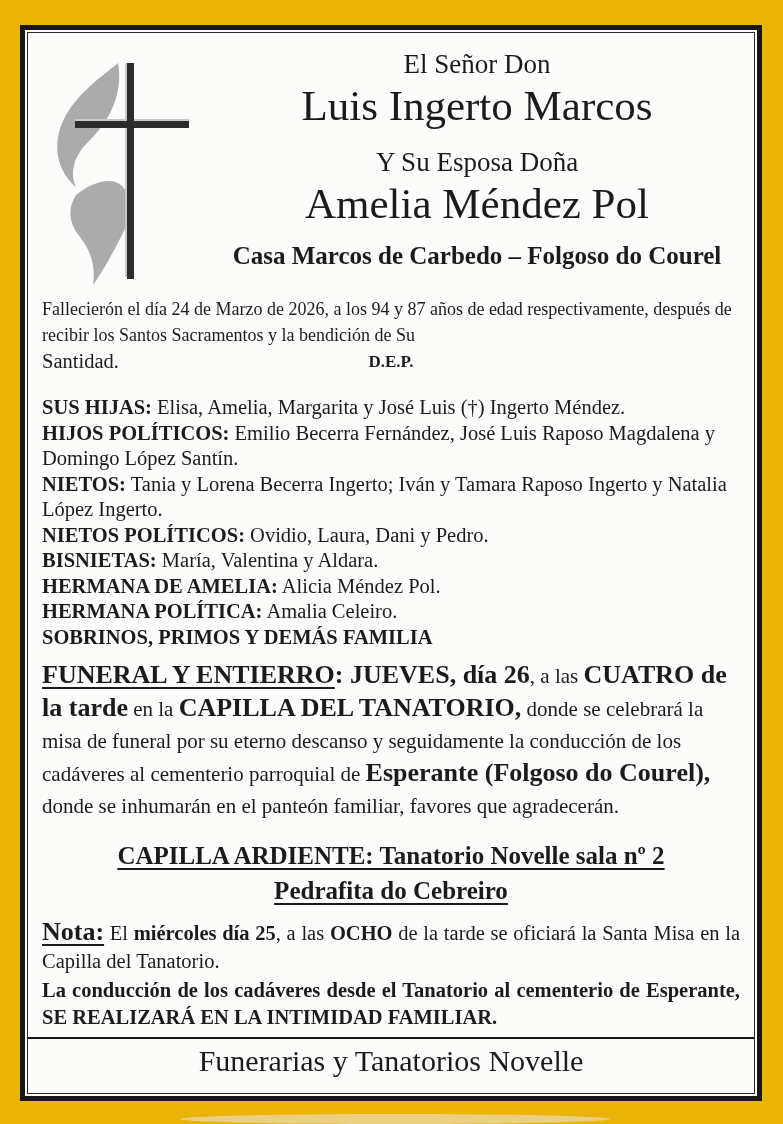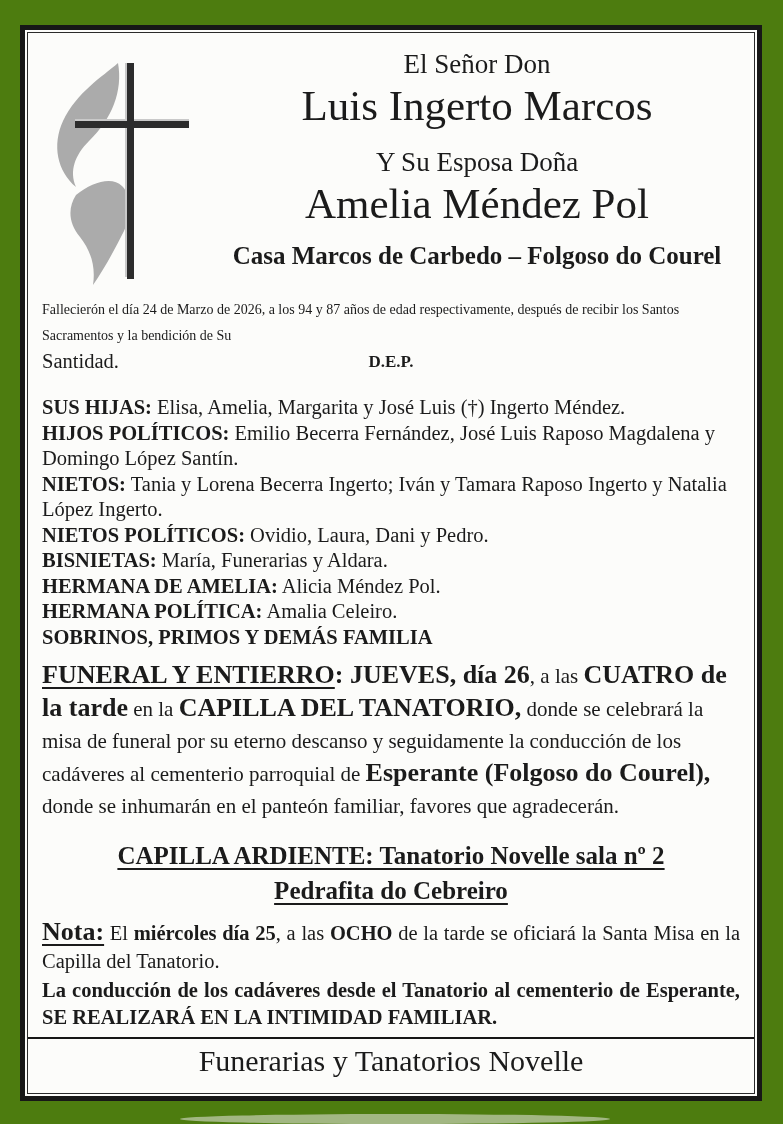--- a/index.html
+++ b/index.html
@@ -1,41 +1,41 @@
 <!DOCTYPE html>
 <html><head>
 <meta charset="utf-8">
 <style>
   html,body{margin:0;padding:0;}
   body{
     width:783px;height:1124px;background:#ffffff;
     font-family:"Liberation Serif", serif;color:#1b1b1b;
     -webkit-font-smoothing:antialiased;
   }
-  .scan{position:relative;width:783px;height:1124px;background:#4d7c0f;overflow:hidden;}
+  .scan{position:relative;width:783px;height:1124px;background:#eab308;overflow:hidden;}
   .scan-smudge{position:absolute;left:180px;bottom:0;width:430px;height:10px;
     background:#e9e7e3;border-radius:50%;opacity:.55;}
   .page{
     position:absolute;left:20px;top:25px;width:742px;height:1076px;
     border:5px solid #171717;background:#fcfcfa;box-sizing:border-box;
   }
   .inner{
     position:absolute;inset:2px;border:1px solid #2b2b2b;
     padding:12px 14px 0 14px;box-sizing:border-box;overflow:hidden;
   }
   
   .header{display:flex;}
   .logo-box{flex:0 0 172px;padding-top:14px;}
   .titles{flex:1;text-align:center;padding-top:2px;}
   .honorific{font-size:27px;line-height:34px;}
   .honorific-2{margin-top:14px;}
   .deceased-name{font-size:43px;line-height:50px;white-space:nowrap;}
   .house-line{font-size:25px;font-weight:bold;margin-top:12px;line-height:30px;white-space:nowrap;}
   
-  .notice{font-size:14px;line-height:25.5px;margin-top:8px;}
+  .notice{font-size:18px;line-height:25.5px;margin-top:8px;}
   .dep-line{position:relative;font-size:20.5px;line-height:27px;height:27px;}
   .dep{position:absolute;left:50%;transform:translateX(-50%);font-weight:bold;font-size:17px;}
   
   .family{margin-top:20px;font-size:20.5px;line-height:25.5px;}
   .family p{margin:0;}
   .family b{font-weight:bold;}
   
   .funeral{margin-top:9px;font-size:21px;line-height:32px;}
   .fb{font-weight:bold;font-size:26px;}
   .fbu{font-weight:bold;font-size:26px;text-decoration:underline;text-decoration-thickness:2px;text-underline-offset:4px;}
@@ -85,21 +85,21 @@
       </div>
 
       <div class="notice">Fallecierón el día 24 de Marzo de 2026, a los 94 y 87 años de edad respectivamente, después de recibir los Santos Sacramentos y la bendición de Su</div>
       <div class="dep-line"><span>Santidad.</span><span class="dep">D.E.P.</span></div>
 
       <div class="family">
         <p><b>SUS HIJAS:</b> <span>Elisa, Amelia, Margarita y José Luis (†) Ingerto Méndez.</span></p>
         <p><b>HIJOS POLÍTICOS:</b> <span>Emilio Becerra Fernández, José Luis Raposo Magdalena y Domingo López Santín.</span></p>
         <p><b>NIETOS:</b> <span>Tania y Lorena Becerra Ingerto; Iván y Tamara Raposo Ingerto y Natalia López Ingerto.</span></p>
         <p><b>NIETOS POLÍTICOS:</b> <span>Ovidio, Laura, Dani y Pedro.</span></p>
-        <p><b>BISNIETAS:</b> <span>María, Funerarias y Aldara.</span></p>
+        <p><b>BISNIETAS:</b> <span>María, Valentina y Aldara.</span></p>
         <p><b>HERMANA DE AMELIA:</b> <span>Alicia Méndez Pol.</span></p>
         <p><b>HERMANA POLÍTICA:</b> <span>Amalia Celeiro.</span></p>
         <p><b>SOBRINOS, PRIMOS Y DEMÁS FAMILIA</b> <span></span></p>
       </div>
 
       <div class="funeral"><span class="fbu">FUNERAL Y ENTIERRO</span><span class="fb">: JUEVES, día 26</span><span>, a las </span><span class="fb">CUATRO de la tarde</span><span> en la </span><span class="fb">CAPILLA DEL TANATORIO,</span><span> donde se celebrará la misa de funeral por su eterno descanso y seguidamente la conducción de los cadáveres al cementerio parroquial de </span><span class="fb">Esperante (Folgoso do Courel),</span><span> donde se inhumarán en el panteón familiar, favores que agradecerán.</span></div>
 
       <div class="capilla">
         <div>CAPILLA ARDIENTE: Tanatorio Novelle sala nº 2</div>
         <div>Pedrafita do Cebreiro</div>

